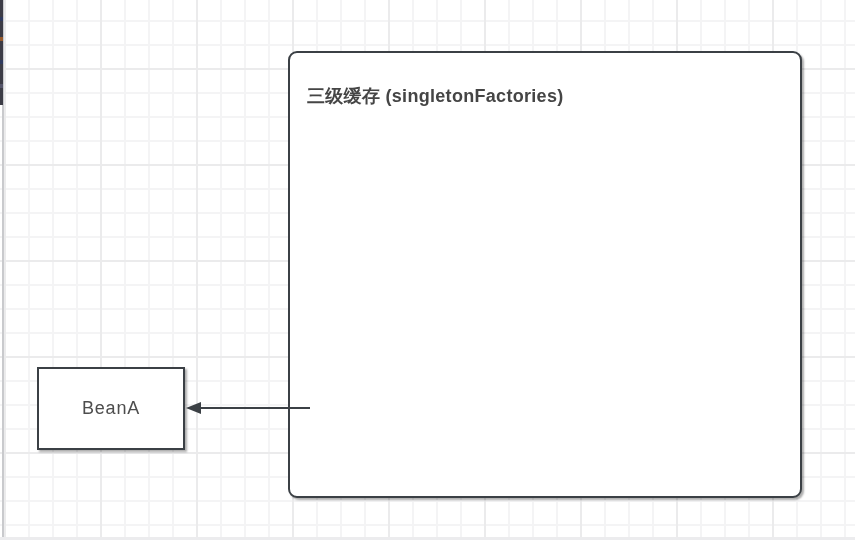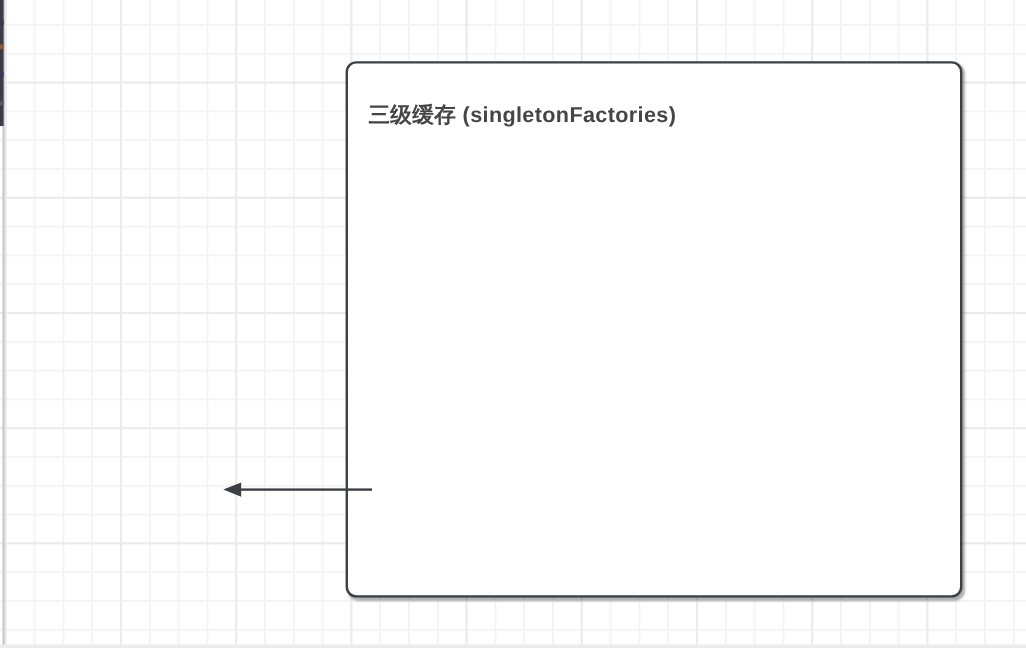--- a/index.html
+++ b/index.html
@@ -132,16 +132,19 @@
     <div class="speck speck-4"></div>
   </div>
 
   <div class="cache-container">
     <div class="container-title">三级缓存 (singletonFactories)</div>
   </div>
 
   <div class="edge-line"></div>
   <div class="edge-arrowhead"></div>
 
+  <div class="node node-beana">
+    <span>BeanA</span>
+  </div>
 
 
   <div class="canvas-bottom-edge"></div>
 </div>
 
 </body></html>

